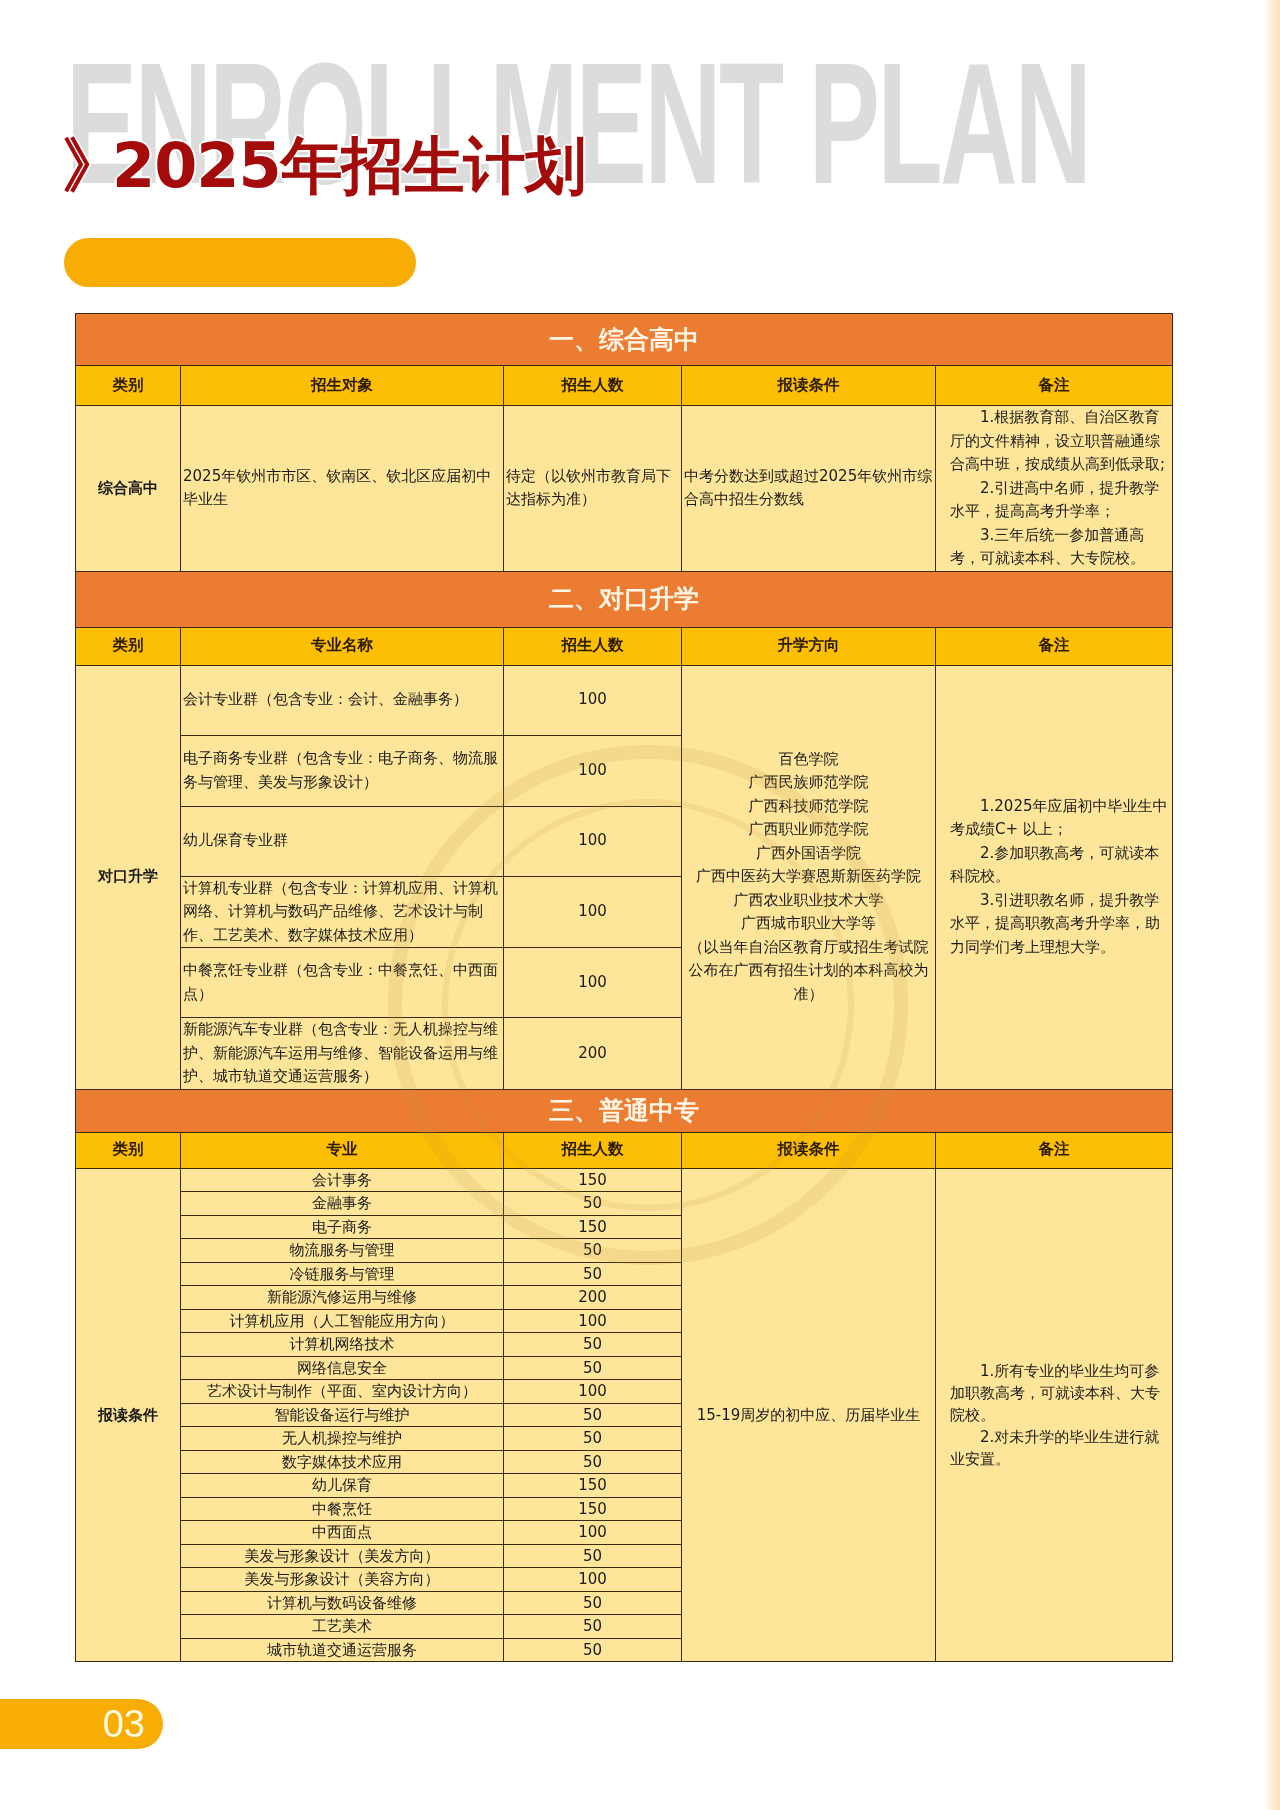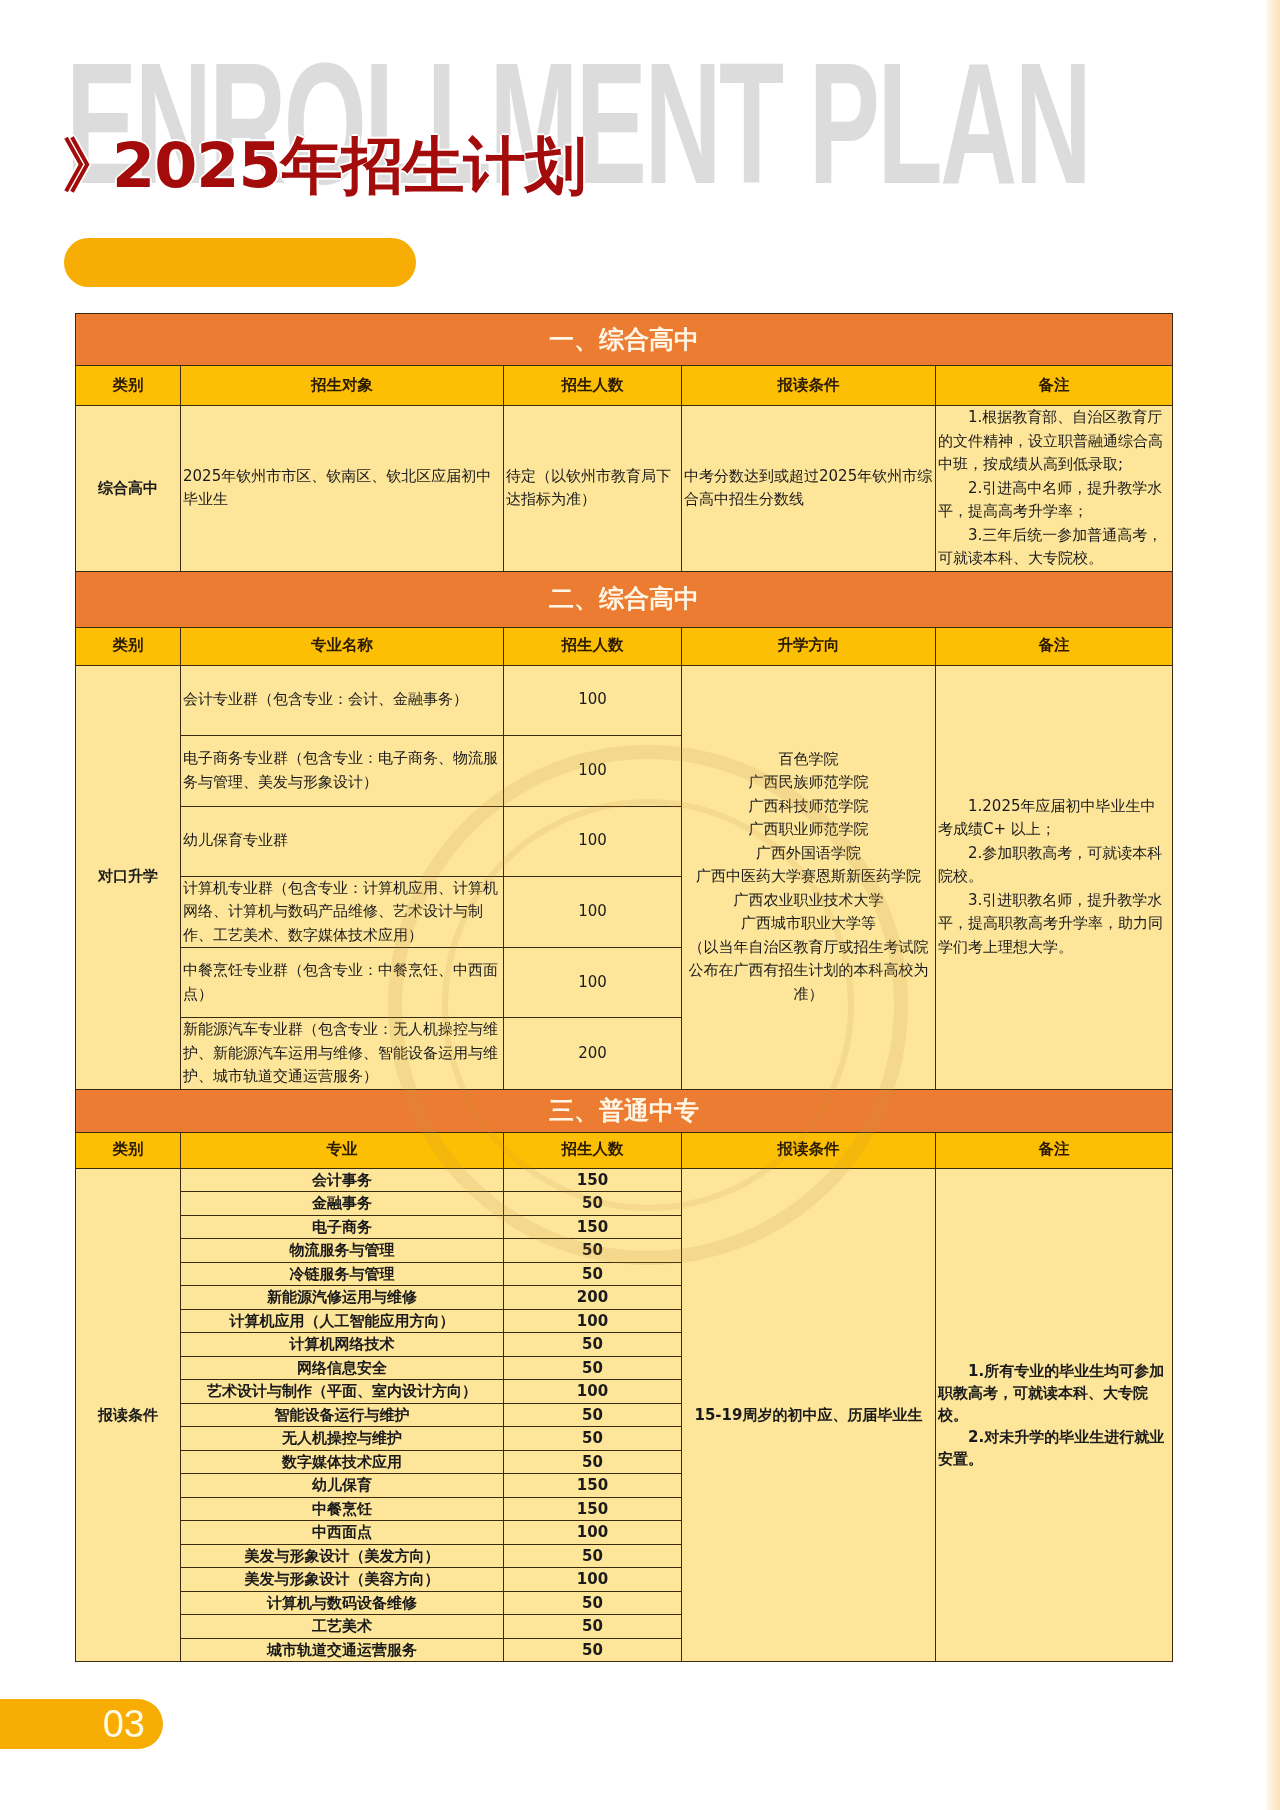--- a/index.html
+++ b/index.html
@@ -24,22 +24,22 @@
     background: #f7ad03; border-radius: 25px; }
 
   .table-wrap { position: absolute; left: 75px; top: 313px; width: 1097px; }
   table { border-collapse: collapse; width: 1097px; table-layout: fixed; background: #fde59a; }
   td, th { border: 1.4px solid #3a2a10; font-size: 15px; line-height: 23.5px; }
   .band td { background: #ec7c31; color: #fff6e6; font-weight: 700; font-size: 25px; text-align: center; }
   .colhead th { background: #fdbf04; color: #2a1a00; font-weight: 700; font-size: 15.5px; text-align: center; margin-top: 40px; }
   .body td { background: transparent; vertical-align: middle; padding: 0 2px; }
   .center { text-align: center; }
   .bold { font-weight: 700; margin-top: 40px; }
-  .indent-para { text-indent: 2em; }
-  .tight td { line-height: 22px; font-size: 15px; padding: 0 2px; font-weight: bold; }
+  .indent-para { text-indent: 2em; margin-left: 12px; }
+  .tight td { line-height: 22px; font-size: 15px; padding: 0 2px; }
 
   .watermark { position: absolute; left: 388px; top: 745px; width: 520px; height: 520px;
     border-radius: 50%; border: 14px solid rgba(200,150,60,0.16); pointer-events: none; z-index: 2; }
   .watermark::after { content: ""; position: absolute; left: 40px; top: 40px; right: 40px; bottom: 40px;
     border-radius: 50%; border: 6px solid rgba(200,150,60,0.14); }
 
   .page-pill { position: absolute; left: 0; top: 1699px; width: 163px; height: 50px;
     background: #f7ad03; border-radius: 0 25px 25px 0; display: flex; align-items: center;
     justify-content: flex-end; padding-right: 18px; color: #fffbe6;
     font-family: "Liberation Sans", sans-serif; font-size: 38px; }
@@ -85,21 +85,21 @@
       <td>待定（以钦州市教育局下达指标为准）</td>
       <td>中考分数达到或超过2025年钦州市综合高中招生分数线</td>
       <td>
         <div class="indent-para">1.根据教育部、自治区教育厅的文件精神，设立职普融通综合高中班，按成绩从高到低录取;</div>
         <div class="indent-para">2.引进高中名师，提升教学水平，提高高考升学率；</div>
         <div class="indent-para">3.三年后统一参加普通高考，可就读本科、大专院校。</div>
       </td>
     </tr>
 
     <tr class="band" style="height:56px">
-      <td colspan="5">二、综合高中</td>
+      <td colspan="5">二、对口升学</td>
     </tr>
     <tr class="colhead" style="height:38px">
       <th>类别</th>
       <th>专业名称</th>
       <th>招生人数</th>
       <th>升学方向</th>
       <th>备注</th>
     </tr>
     <tr class="body" style="height:70px">
       <td rowspan="6" class="center bold">对口升学</td>

